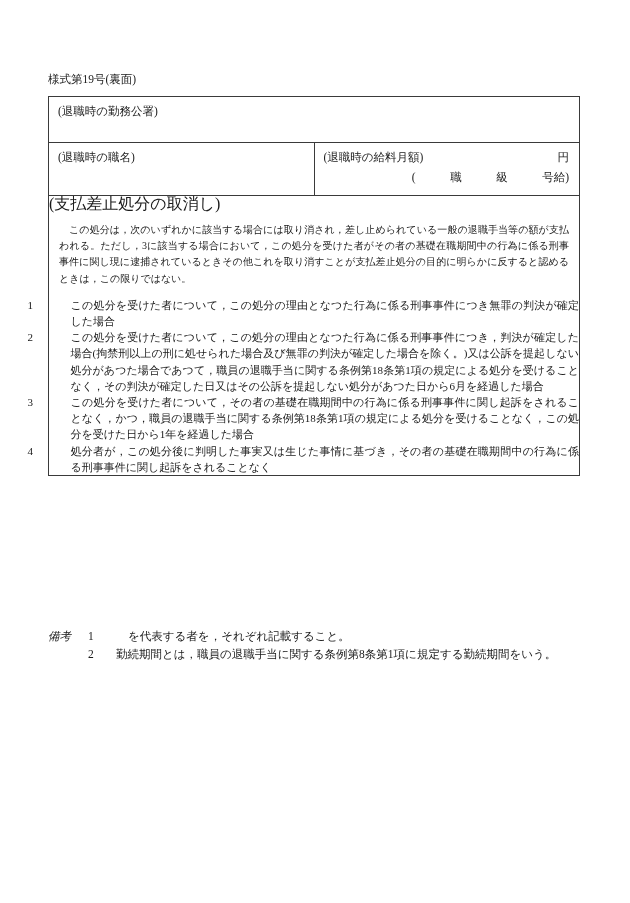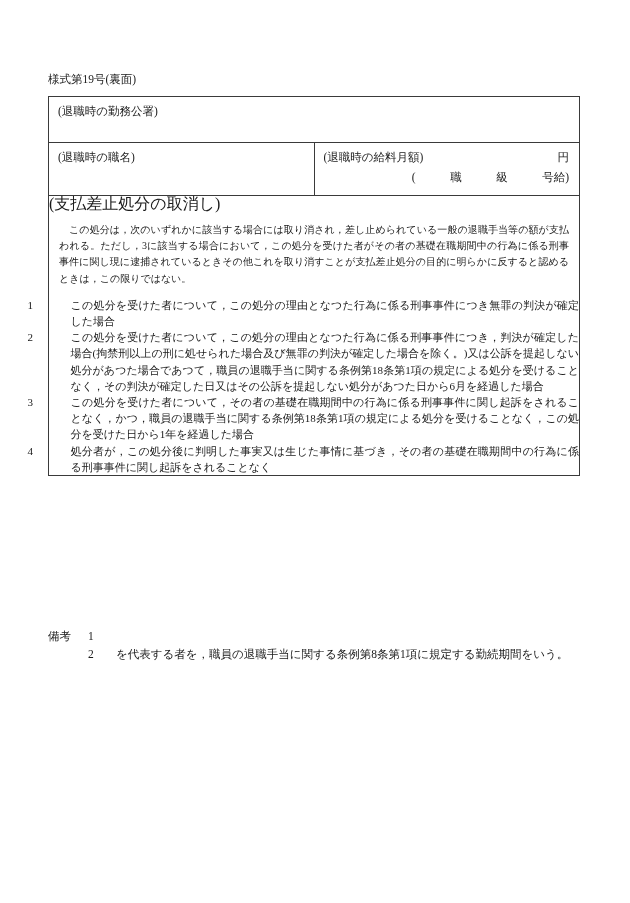--- a/index.html
+++ b/index.html
@@ -117,20 +117,21 @@
     top: 628px;
     width: 545px;
     font-size: 11.5px;
     line-height: 16.5px;
   }
   .remarks-row { display: flex; align-items: flex-start; }
   .remarks-label {
     flex: 0 0 auto;
     width: 40px;
     white-space: nowrap;
+    font-style: italic;
   }
   .remarks-items { flex: 1 1 auto; }
   .remarks-item {
     display: flex;
     align-items: flex-start;
     margin: 0;
   }
   .remarks-item .r-num {
     flex: 0 0 auto;
     width: 28px;
@@ -191,25 +192,26 @@
     </tbody>
   </table>
 
   <div class="remarks">
     <div class="remarks-row">
       <div class="remarks-label">備考</div>
       <div class="remarks-items">
         <div class="remarks-item">
           <div class="r-num">1</div>
           <div class="r-body">
+            <span class="cont">を代表する者を，それぞれ記載すること。</span>
           </div>
         </div>
         <div class="remarks-item remarks-item-2">
           <div class="r-num">2</div>
           <div class="r-body">
-            <span>を代表する者を，職員の退職手当に関する条例第8条第1項に規定する勤続期間をいう。</span>
+            <span>勤続期間とは，職員の退職手当に関する条例第8条第1項に規定する勤続期間をいう。</span>
           </div>
         </div>
       </div>
     </div>
   </div>
 
 </div>
 
 </body></html>

